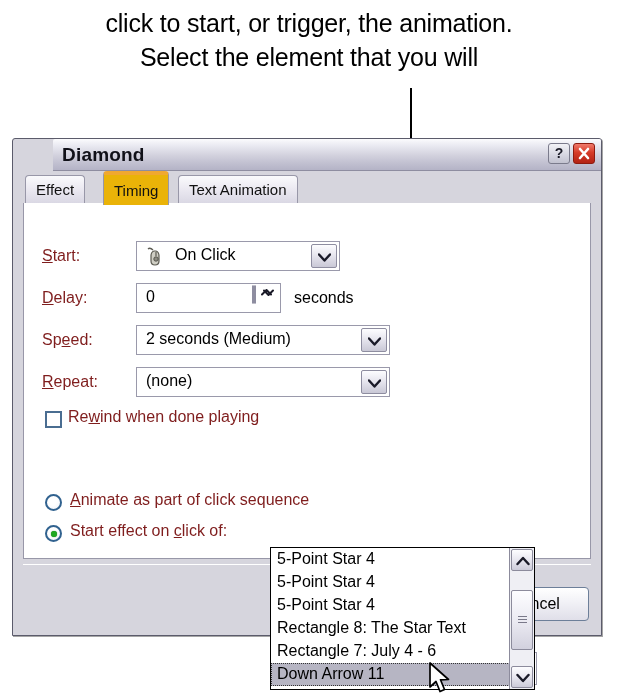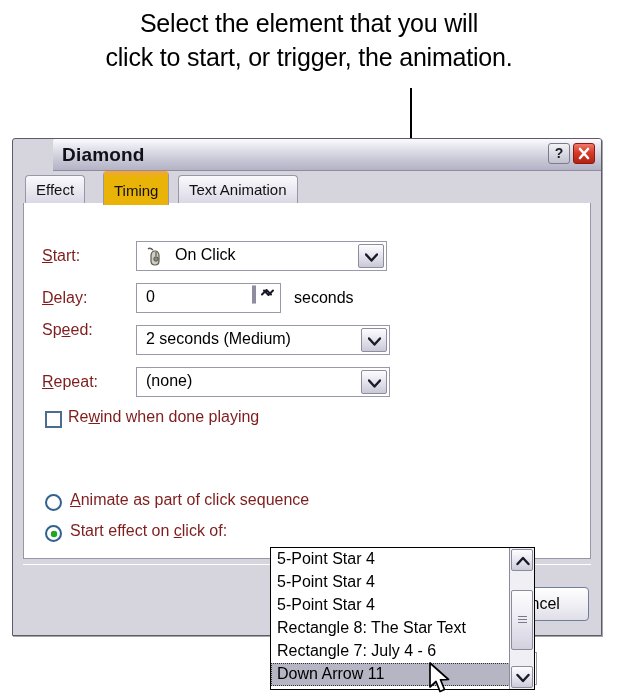--- a/index.html
+++ b/index.html
@@ -379,22 +379,22 @@
     position: absolute;
     left: 428px;
     top: 662px;
     z-index: 60;
   }
 </style>
 </head>
 <body>
 
 <div id="caption">
+  <span class="cap-line">click to start, or trigger, the animation.</span>
   <span class="cap-line">Select the element that you will</span>
-  <span class="cap-line">click to start, or trigger, the animation.</span>
 </div>
 
 <div id="leader-line"></div>
 
 <div id="dialog">
 
   <div class="titlebar">
     <div class="title-text">Diamond</div>
     <div class="title-btns">
       <div class="tbtn help">?</div>
@@ -410,21 +410,21 @@
     <div class="tab" id="tab-effect">Effect</div>
     <div class="tab active" id="tab-timing">Timing</div>
     <div class="tab" id="tab-textanim">Text Animation</div>
   </div>
 
   <div class="panel">
 
     <div class="flabel" style="left:18px; top:44px;">
       <u>S</u>tart:
     </div>
-    <div class="ctl" style="left:112px; top:38px; width:251px;padding-left:8px;">
+    <div class="ctl" style="left:112px; top:38px; width:204px;padding-left:8px;">
       <span class="mouse-icon">
         <svg width="20" height="21" viewBox="0 0 20 21" aria-hidden="true">
           <path d="M7 5 q-3 1 -3 5 v5 q0 4 4 4 q4 0 4 -4 v-5 q0 -4 -3 -5 z" fill="#cfcec4" stroke="#5c5b52" stroke-width="1.2"></path>
           <path d="M9 6 v4" stroke="#5c5b52" stroke-width="1.2"></path>
           <circle cx="9" cy="13" r="2.2" fill="#8d8c82" stroke="#4e4d45" stroke-width="0.9"></circle>
           <path d="M6 4 q-3 -3 -5 -1" fill="none" stroke="#5c5b52" stroke-width="1.3"></path>
         </svg>
       </span>
       <span class="val with-icon">On Click</span>
       <span class="arrowbtn">
@@ -447,21 +447,21 @@
         </span>
         <span class="spinhalf">
           <svg width="11" height="7" viewBox="0 0 11 7" aria-hidden="true">
             <path d="M1 1.5 L5.5 6 L10 1.5" fill="none" stroke="#1a1a28" stroke-width="2" stroke-linecap="round" stroke-linejoin="round"></path>
           </svg>
         </span>
       </span>
     </div>
     <div class="units" style="left:270px; top:86px;">seconds</div>
 
-    <div class="flabel" style="left:18px; top:118px;">
+    <div class="flabel" style="left:18px; top:128px;">
       Sp<u>e</u>ed:
     </div>
     <div class="ctl" style="left:112px; top:122px; width:254px;">
       <span class="val">2 seconds (Medium)</span>
       <span class="arrowbtn">
         <svg width="13" height="9" viewBox="0 0 13 9" aria-hidden="true">
           <path d="M1 1.5 L6.5 7.5 L12 1.5" fill="none" stroke="#1a1a28" stroke-width="2.4" stroke-linecap="round" stroke-linejoin="round"></path>
         </svg>
       </span>
     </div>

